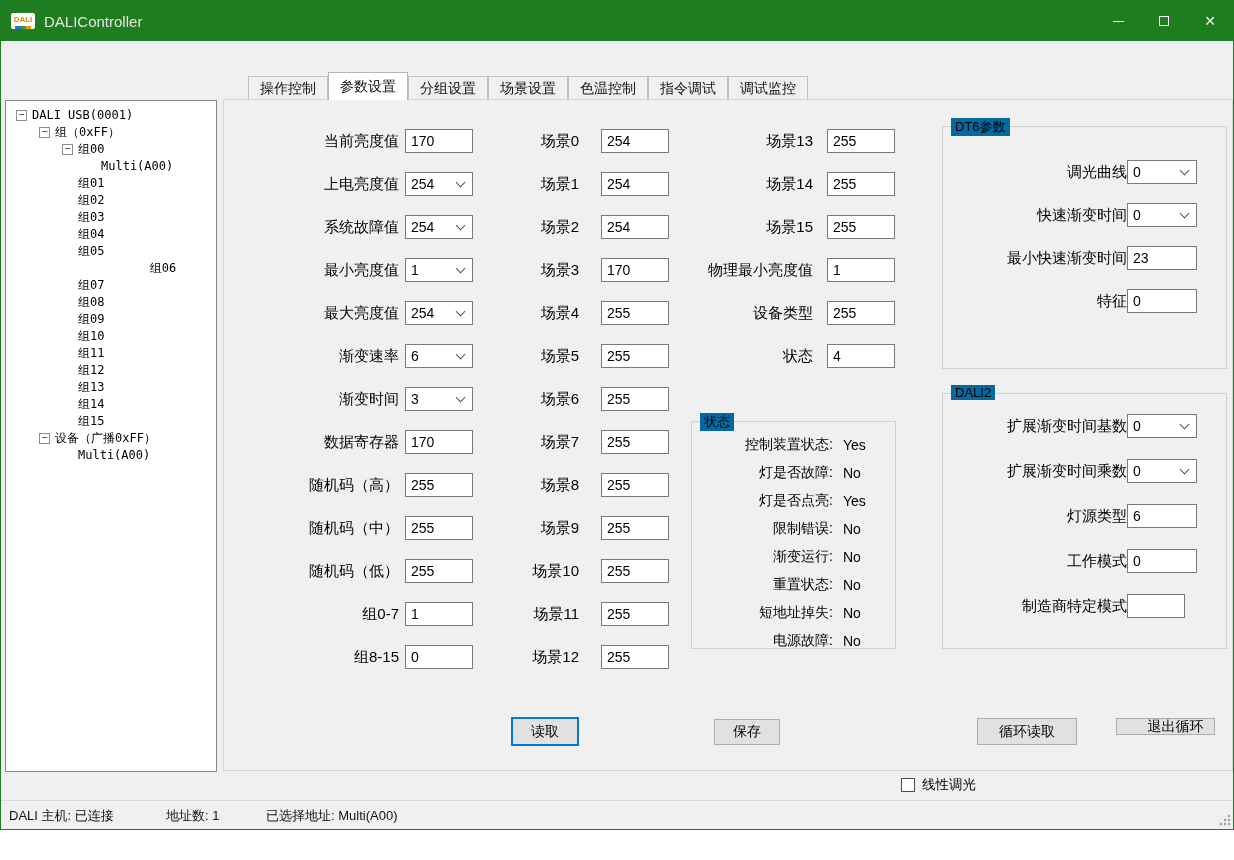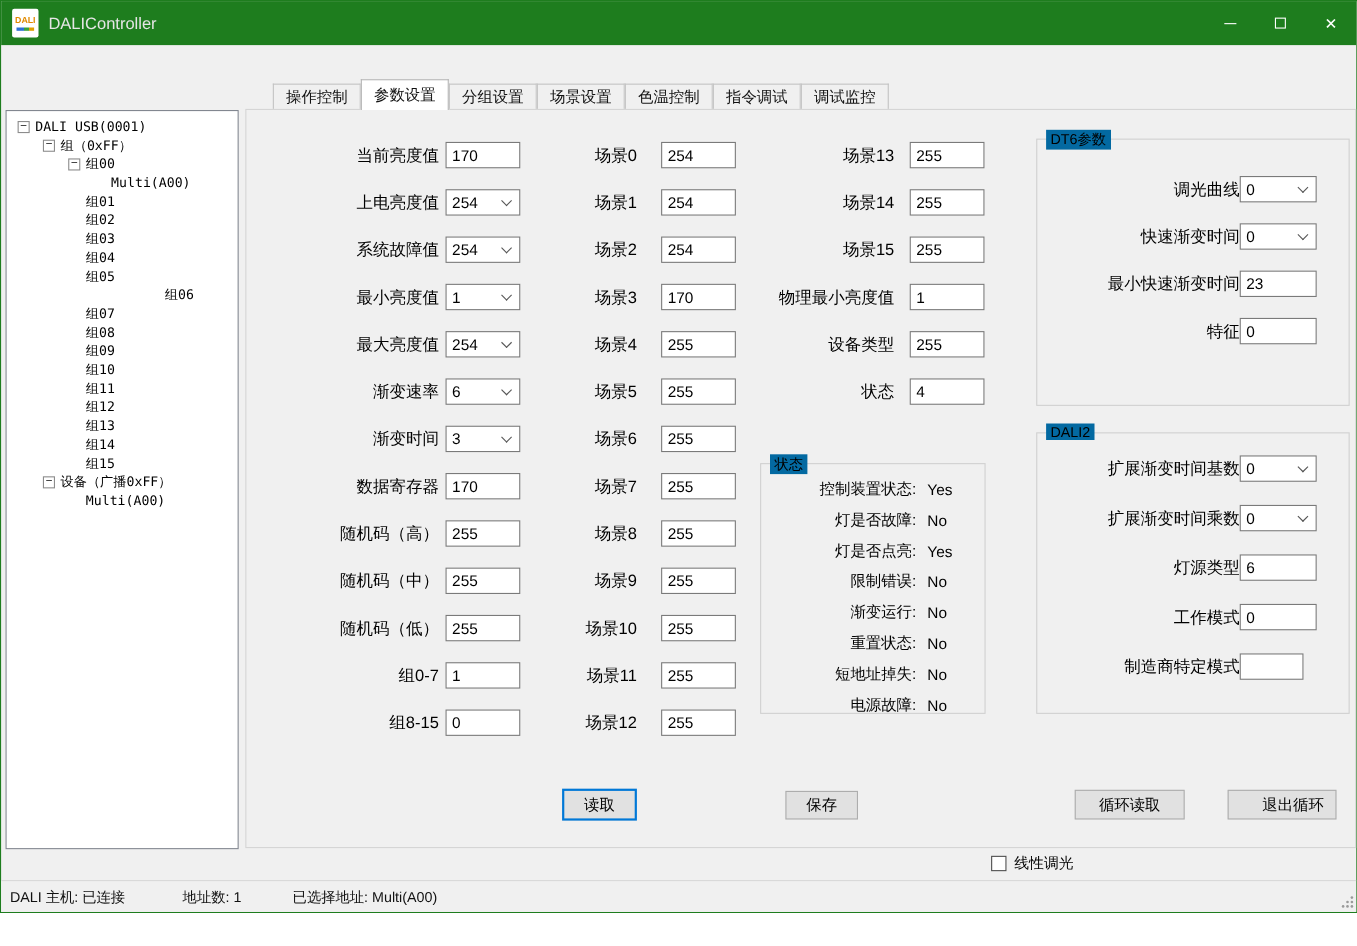--- a/index.html
+++ b/index.html
@@ -1,21 +1,21 @@
 <!DOCTYPE html>
 <html><head>
 <meta charset="utf-8">
 <style>
   * { margin:0; padding:0; box-sizing:border-box; }
   html,body { background:#ffffff; width:1234px; font-family:"Liberation Sans", sans-serif; }
   .window { position:relative; width:1234px; height:830px; border:1px solid #1e7d1e; background:#f0f0f0; overflow:hidden; }
 
   
   .titlebar { position:absolute; left:0; top:0; right:0; height:40px; background:#1e7d1e; display:flex; align-items:center; }
-  .appicon { width:24px; height:26px; margin-left:10px; background:#ffffff; border-radius:2px; display:flex; flex-direction:column; align-items:center; justify-content:center; }
+  .appicon { width:24px; height:16px; margin-left:10px; background:#ffffff; border-radius:2px; display:flex; flex-direction:column; align-items:center; justify-content:flex-end; }
   .appicon .dali-txt { font-size:8px; font-weight:bold; color:#e08a00; letter-spacing:0; line-height:8px; }
   .appicon .dali-bar { width:16px; height:3px; margin-top:2px; background:linear-gradient(90deg,#2b6fd4 0 40%, #3aa13a 40% 70%, #e0a000 70%); }
   .title-text { color:#e5e5e5; font-size:15px; margin-left:9px; }
   .wincontrols { position:absolute; right:0; top:0; height:40px; display:flex; }
   .wbtn { width:46px; height:40px; display:flex; align-items:center; justify-content:center; color:#fff; }
   .ic-min { width:11px; height:1px; background:#fff; }
   .ic-max { width:10px; height:10px; border:1px solid #fff; }
   .ic-close { font-size:14px; line-height:14px; }
 
   
@@ -69,21 +69,21 @@
   .rows-dt6 .flabel, .rows-dali2 .flabel { width:178px; }
   .rows-dt6 .tbox, .rows-dt6 .combo, .rows-dali2 .tbox, .rows-dali2 .combo { width:70px; }
   .rows-dali2 { padding:20px 8px 0 6px; }
   .rows-dali2 .frow { margin-bottom:21px; }
 
   
   .btn { position:absolute; background:#e1e1e1; border:1px solid #adadad; font-size:14px; font-family:"Liberation Sans", sans-serif; color:#000; display:flex; align-items:center; justify-content:center; }
   .btn-read { left:510px; top:716px; width:68px; height:29px; border:2px solid #0078d7; box-shadow:inset 0 0 0 1px #e1e1e1; }
   .btn-save { left:713px; top:718px; width:66px; height:26px; }
   .btn-loop { left:976px; top:717px; width:100px; height:27px; }
-  .btn-exitloop { left:1115px; top:717px; width:99px; height:27px;padding-left:20px; }
+  .btn-exitloop { left:1115px; top:717px; width:99px; height:17px;padding-left:20px; }
 
   
   .chkrow { position:absolute; left:900px; top:775px; display:flex; align-items:center; }
   .chkbox { width:14px; height:14px; border:1px solid #4d4d4d; background:#fff; flex:none; }
   .chklabel { margin-left:7px; font-size:13.5px; color:#000; }
 
   
   .statusbar { position:absolute; left:0; right:0; bottom:0; height:29px; background:#f0f0f0; border-top:1px solid #d9d9d9; }
   .sb-item { position:absolute; top:0; height:29px; line-height:29px; font-size:13px; color:#111; white-space:nowrap; }
   .sb-host { left:8px; }

